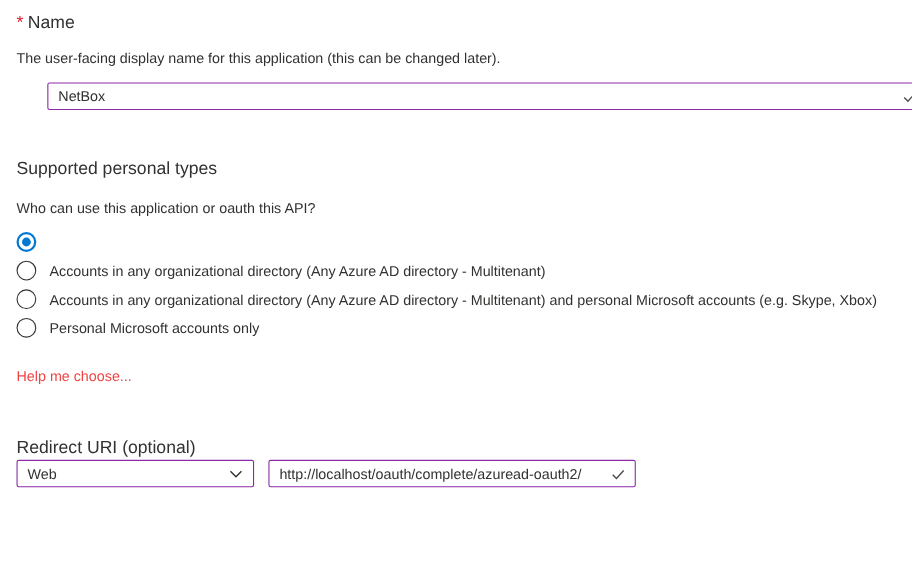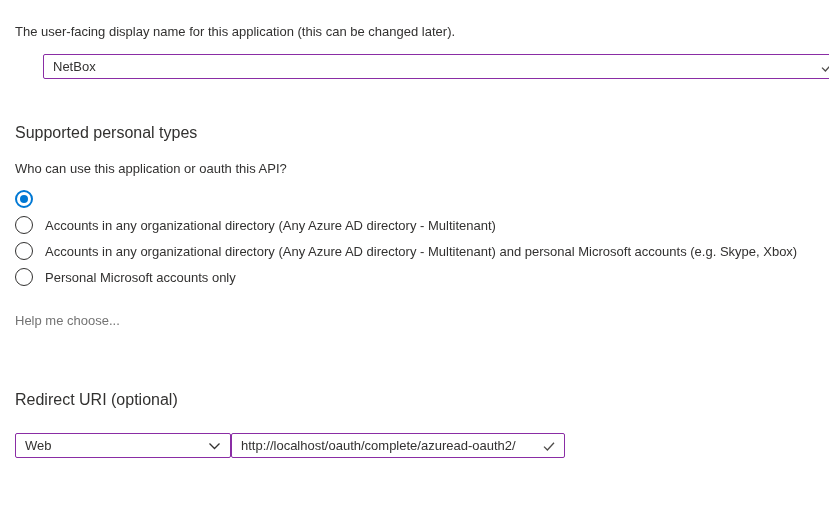--- a/index.html
+++ b/index.html
@@ -96,33 +96,33 @@
   .radio-label {
     margin-left: 12px;
     font-size: 13px;
     white-space: nowrap;
   }
 
   .help-link {
     display: inline-block;
     margin-top: 23px;
     font-size: 13px;
-    color: #737373;
+    color: #ef4444;
     text-decoration: none;
     cursor: pointer;
   }
 
-  .section-gap-2 { margin-top: 60px; }
+  .section-gap-2 { margin-top: 46px; }
 
   .redirect-desc { margin-top: 11px; }
 
   .uri-row {
-    margin-top: 23px;
-    display: flex;
-    gap: 0;
+    margin-top: 0;
+    display: flex;
+    gap: 13px;
     align-items: center;
   }
   .platform-select {
     position: relative;
     width: 216px;
     height: 25px;
     border: 1px solid #8a2da5;
     border-radius: 2px;
     background: #fff;
     display: flex;
@@ -138,20 +138,21 @@
     display: flex;
   }
   .uri-input-wrap { width: 334px; }
 </style>
 </head>
 <body>
 
 <div class="page">
 
   
+  <h2 class="section-title"><span class="required-marker">*</span><span>Name</span></h2>
 
   <div class="desc">The user-facing display name for this application (this can be changed later).</div>
 
   <div class="text-field name-input-wrap">
     <input type="text" value="NetBox" style="">
     <span class="field-check">
       <svg width="16" height="16" viewBox="0 0 16 16">
         <path d="M3 8.6 L6.4 12 L13 4.8" stroke="#4e4c4a" stroke-width="1.3" fill="none"></path>
       </svg>
     </span>

